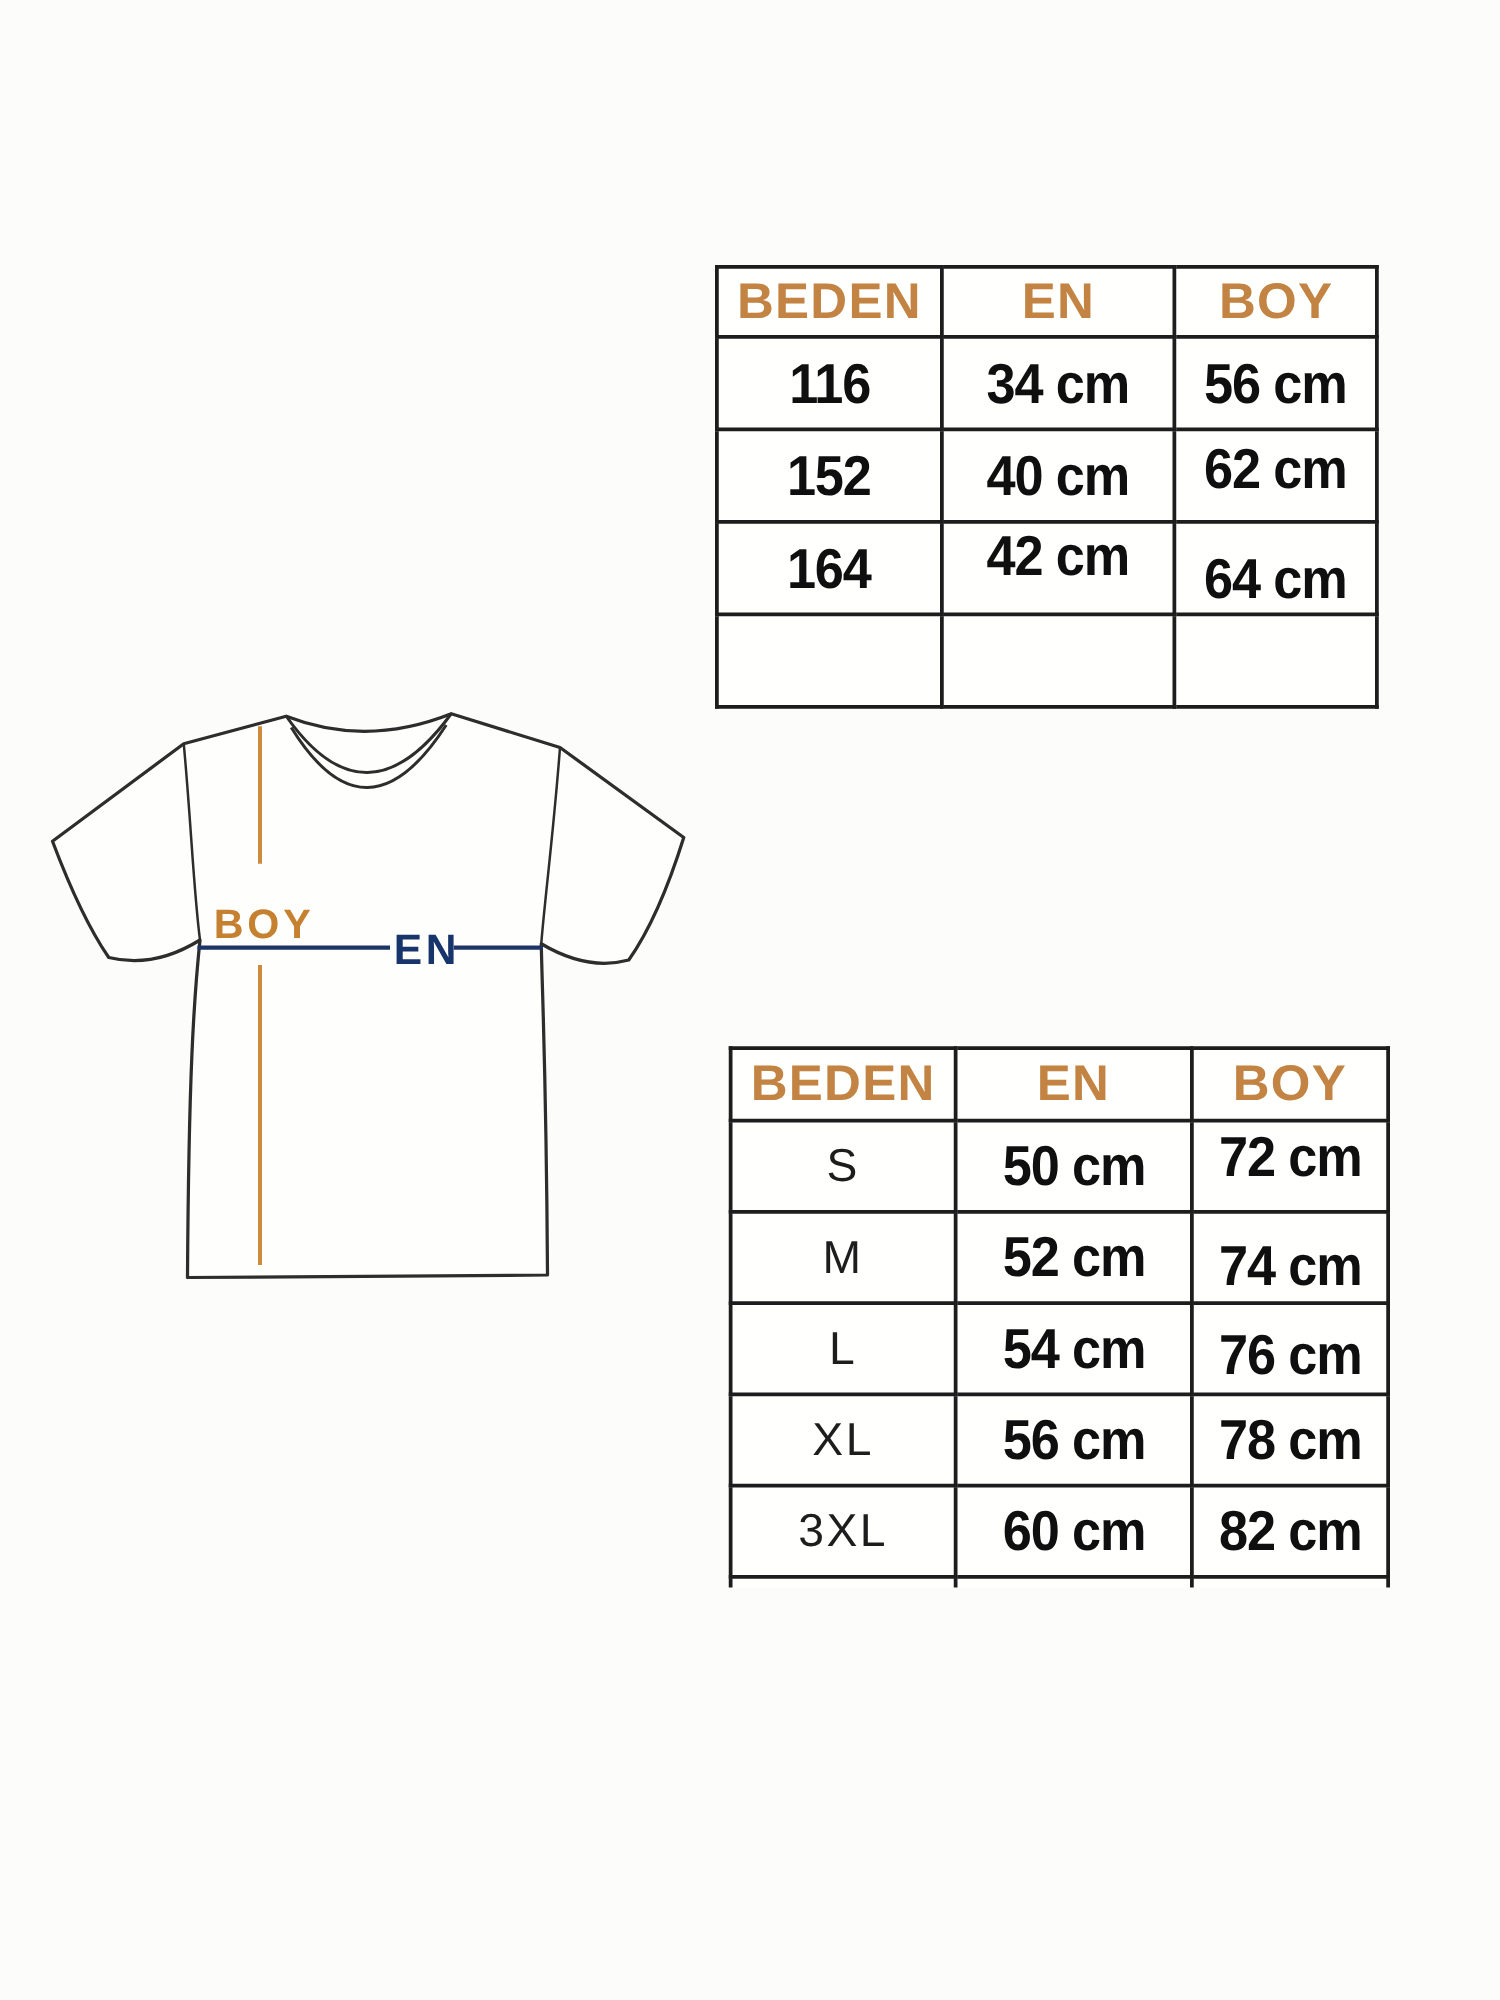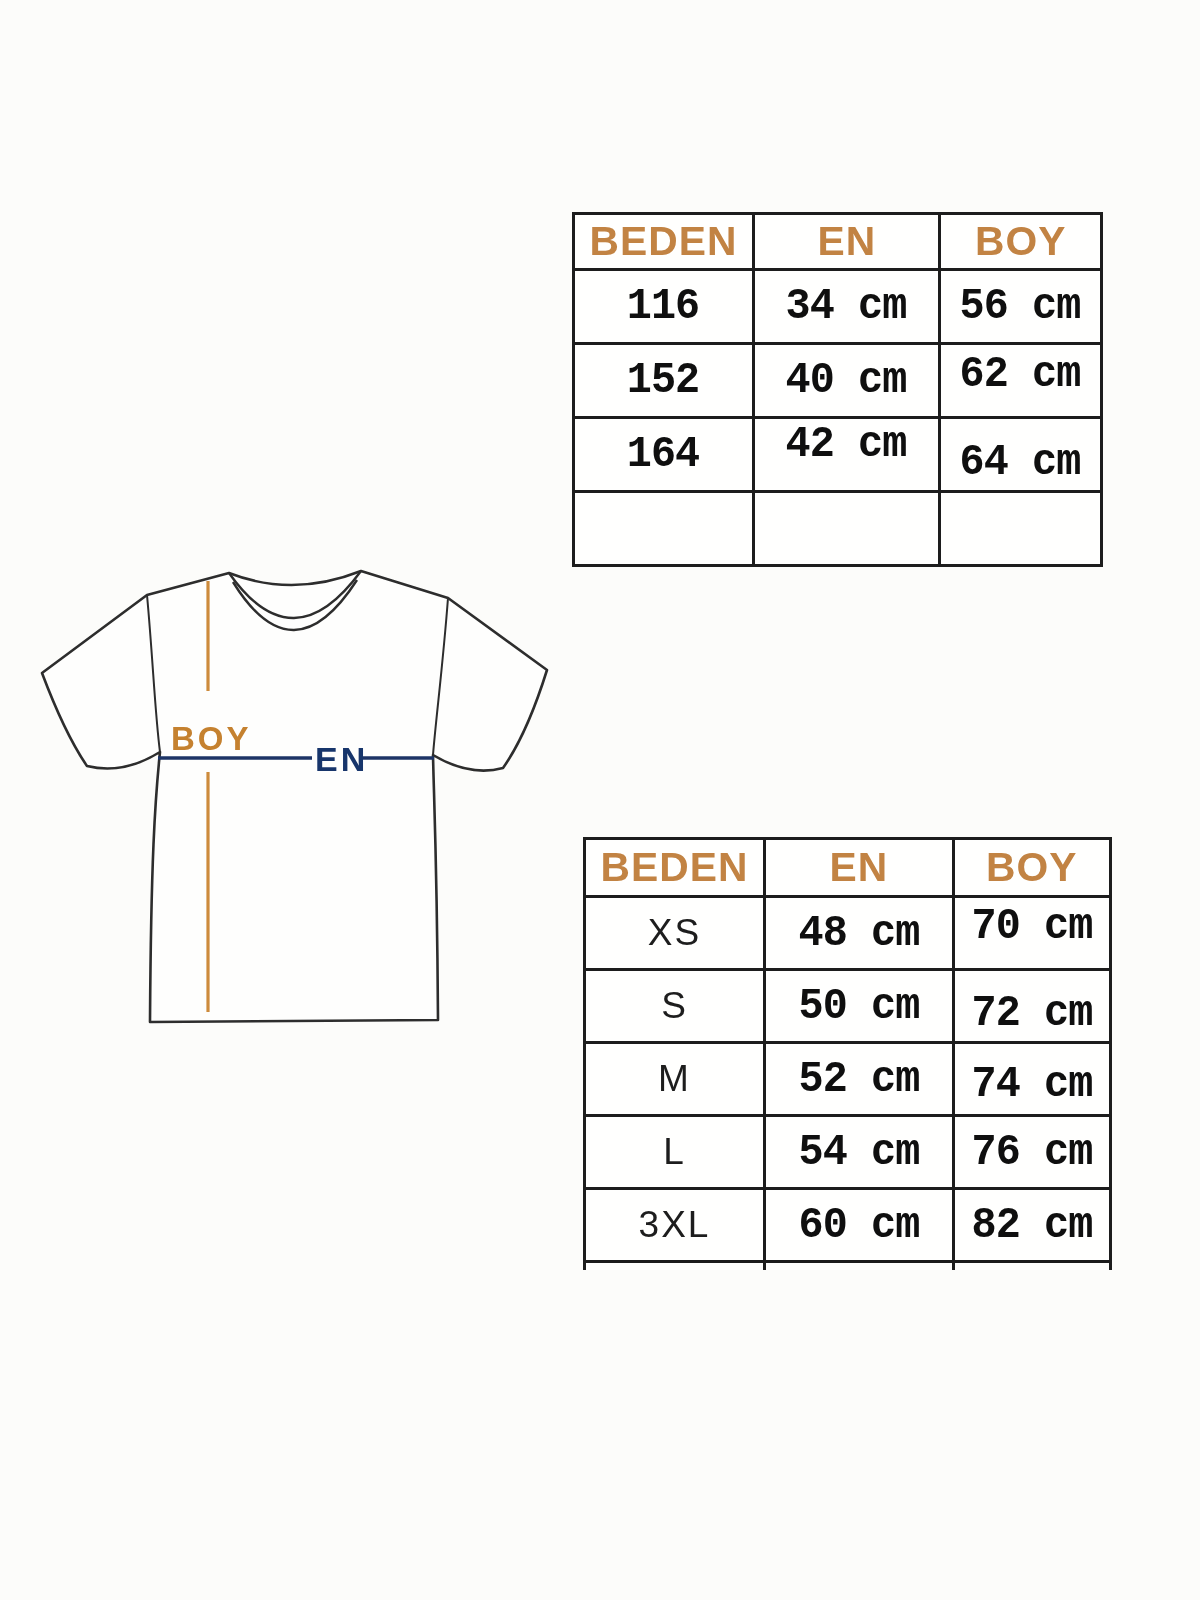--- a/index.html
+++ b/index.html
@@ -35,21 +35,21 @@
   .t2{left:583px;top:837px;width:526px;}
   .t2 col.c1{width:180px;} .t2 col.c2{width:189px;} .t2 col.c3{width:157px;}
   .t2 tr{height:73px;}
   .t2 tr.head{height:58px;}
   .t2 tr.stub{height:8px;}
   .t2 tr.stub td{border-bottom:none;}
 
   .head td{color:#c28343;font-weight:bold;font-size:40px;letter-spacing:1px;}
   .head td span{transform:scaleX(1.02);}
 
-  .num{font-weight:bold;font-size:45px;color:#0f0f0f;letter-spacing:-1px;font-family:Liberation Mono, monospace;}
+  .num{font-weight:bold;font-size:45px;color:#0f0f0f;letter-spacing:-1px;}
   .num span{transform:scaleX(0.93);}
   .ltr{font-weight:400;font-size:37px;color:#1d1d1d;letter-spacing:2px;}
 
   
   .t1 tr:nth-child(3) td:nth-child(3) span{top:-6px;}
   .t1 tr:nth-child(4) td:nth-child(2) span{top:-10px;}
   .t1 tr:nth-child(4) td:nth-child(3) span{top:8px;}
   .t1 tr:nth-child(6) td:nth-child(3) span{top:7px;}
   .t2 tr:nth-child(2) td:nth-child(3) span{top:-7px;}
   .t2 tr:nth-child(3) td:nth-child(3) span{top:7px;}
@@ -131,38 +131,38 @@
         <col class="c2">
         <col class="c3">
       </colgroup>
     <tbody>
         <tr class="head">
       <td><span>BEDEN</span></td>
       <td><span>EN</span></td>
       <td><span>BOY</span></td>
     </tr>
     <tr>
-      <td class="ltr"><span>XS</span></td>
-      <td class="num"><span>48 cm</span></td>
-      <td class="num"><span>70 cm</span></td>
-    </tr>
-    <tr>
       <td class="ltr"><span>S</span></td>
       <td class="num"><span>50 cm</span></td>
       <td class="num"><span>72 cm</span></td>
     </tr>
     <tr>
       <td class="ltr"><span>M</span></td>
       <td class="num"><span>52 cm</span></td>
       <td class="num"><span>74 cm</span></td>
     </tr>
     <tr>
       <td class="ltr"><span>L</span></td>
       <td class="num"><span>54 cm</span></td>
       <td class="num"><span>76 cm</span></td>
+    </tr>
+    <tr>
+      <td class="ltr"><span>XL</span></td>
+      <td class="num"><span>56 cm</span></td>
+      <td class="num"><span>78 cm</span></td>
     </tr>
     <tr>
       <td class="ltr"><span>3XL</span></td>
       <td class="num"><span>60 cm</span></td>
       <td class="num"><span>82 cm</span></td>
     </tr>
     <tr class="stub">
       <td></td>
       <td></td>
       <td></td>

